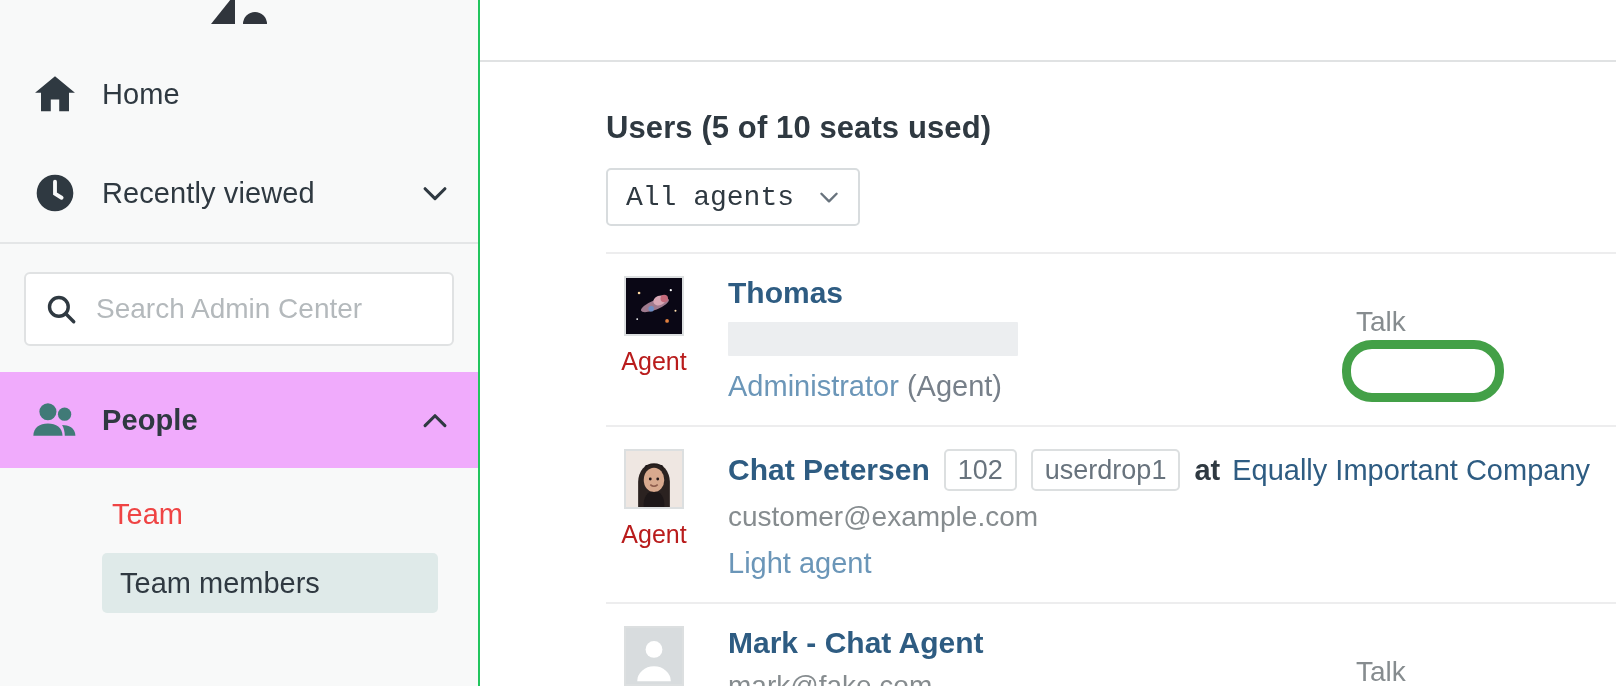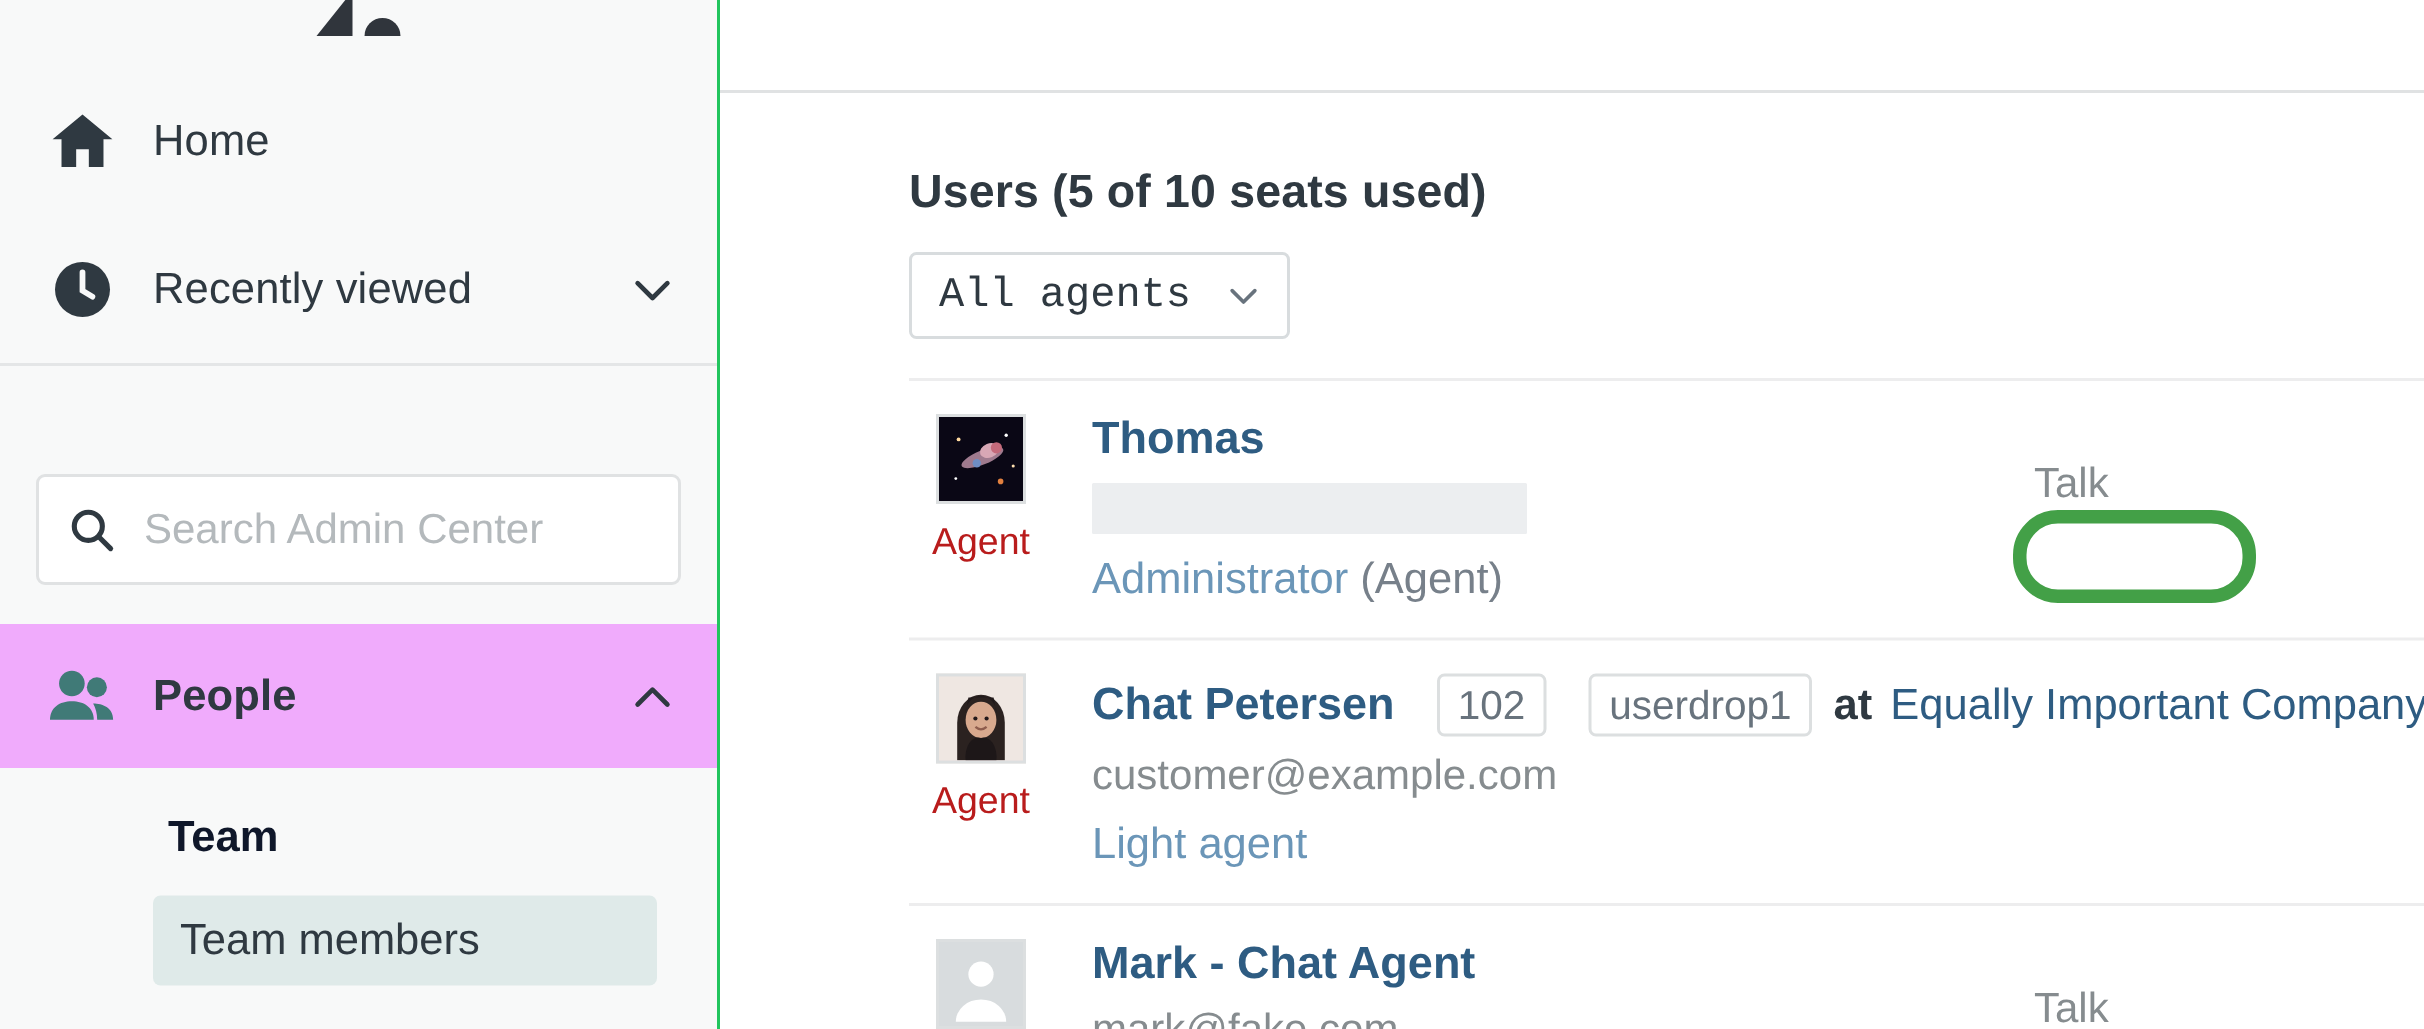--- a/index.html
+++ b/index.html
@@ -53,21 +53,21 @@
   }
   .nav-item .chev { width: 34px; height: 34px; color: #2f3941; flex:0 0 34px; }
 
   #nav-home { height: 100px; }
   #nav-recent { height: 98px; }
 
   .sidebar-sep {
     height: 2px; background: #e4e6e7; width: 100%;
   }
 
-  .search-wrap { padding: 28px 24px 26px 24px; margin-top: 44px; }
+  .search-wrap { padding: 28px 24px 26px 24px; }
   .search-box {
     display: flex; align-items: center;
     height: 74px;
     background: #ffffff;
     border: 2px solid #e0e2e3;
     border-radius: 6px;
     padding: 0 18px;
   }
   .search-box svg { width: 34px; height: 34px; color: #2f3941; flex:0 0 34px;}
   .search-input {
@@ -80,21 +80,21 @@
 
   .nav-section-active {
     background: #f0abfc;
     padding-left: 28px;
   }
   .nav-section-active .ic { color: #407a77; }
   .nav-section-active .lbl { font-weight: bold; }
 
   .subnav { padding-top: 30px; }
   .sub-heading {
-    font-size: 29px; font-weight: bold; color: #0f172a;
+    font-size: 29px; font-weight: normal; color: #ef4444;
     padding: 0 0 0 112px;
   }
   .sub-item {
     margin: 22px 40px 0 102px;
     height: 60px;
     display: flex; align-items: center;
     background: #dfeae9;
     border-radius: 5px;
     padding-left: 18px;
     cursor: pointer;
@@ -164,21 +164,21 @@
   .name-line { display: flex; align-items: center; flex-wrap: nowrap; }
   .uname {
     font-size: 30px; font-weight: bold; color: #2e5c82;
     white-space: nowrap; cursor: pointer; text-align: center;
   }
   .tag {
     display: inline-flex; align-items: center; justify-content:center;
     height: 42px; padding: 0 12px;
     border: 2px solid #dcdfe0; border-radius: 5px;
     font-size: 27px; color: #68737d;
-    margin-left: 28px; white-space: nowrap;
+    margin-left: 14px; white-space: nowrap;
     background: #fff;
   }
   .at-word { font-size: 29px; font-weight: bold; color: #2f3941; margin: 0 12px 0 14px; }
   .org-link { font-size: 29px; color: #2e5c82; white-space: nowrap; cursor: pointer; }
   .email-line { font-size: 28px; color: #868c8f; margin-top: 10px; white-space: nowrap; }
   .redact-bar { height: 34px; width: 290px; background: #eceef0; margin-top: 12px; border-radius:1px;}
   .role-line { font-size: 29px; color: #6b96b8; margin-top: 14px; cursor: pointer; }
   .role-line .owner-txt { color: #77808a; }
   .product-col {
     width: 300px; flex: 0 0 300px;

